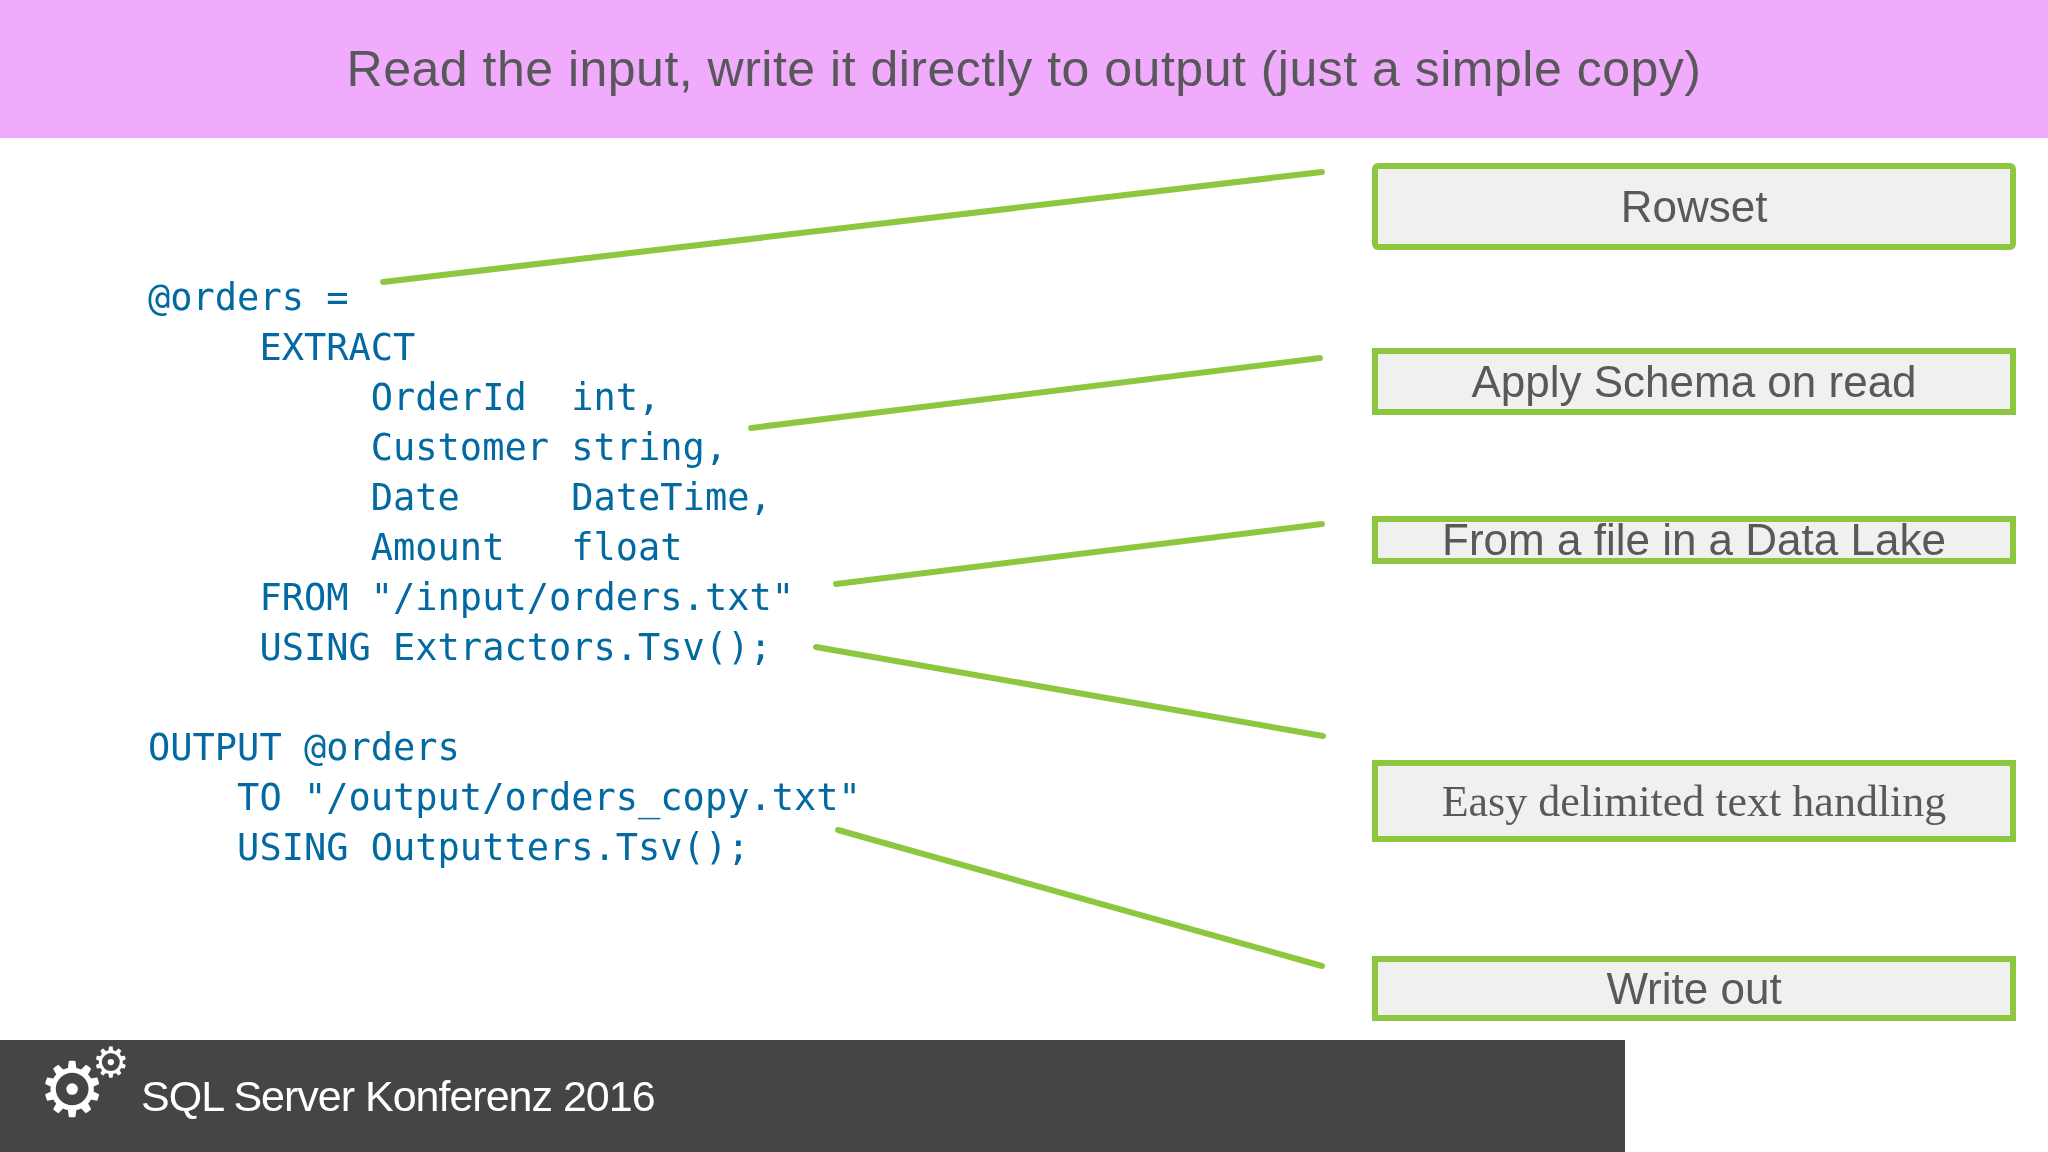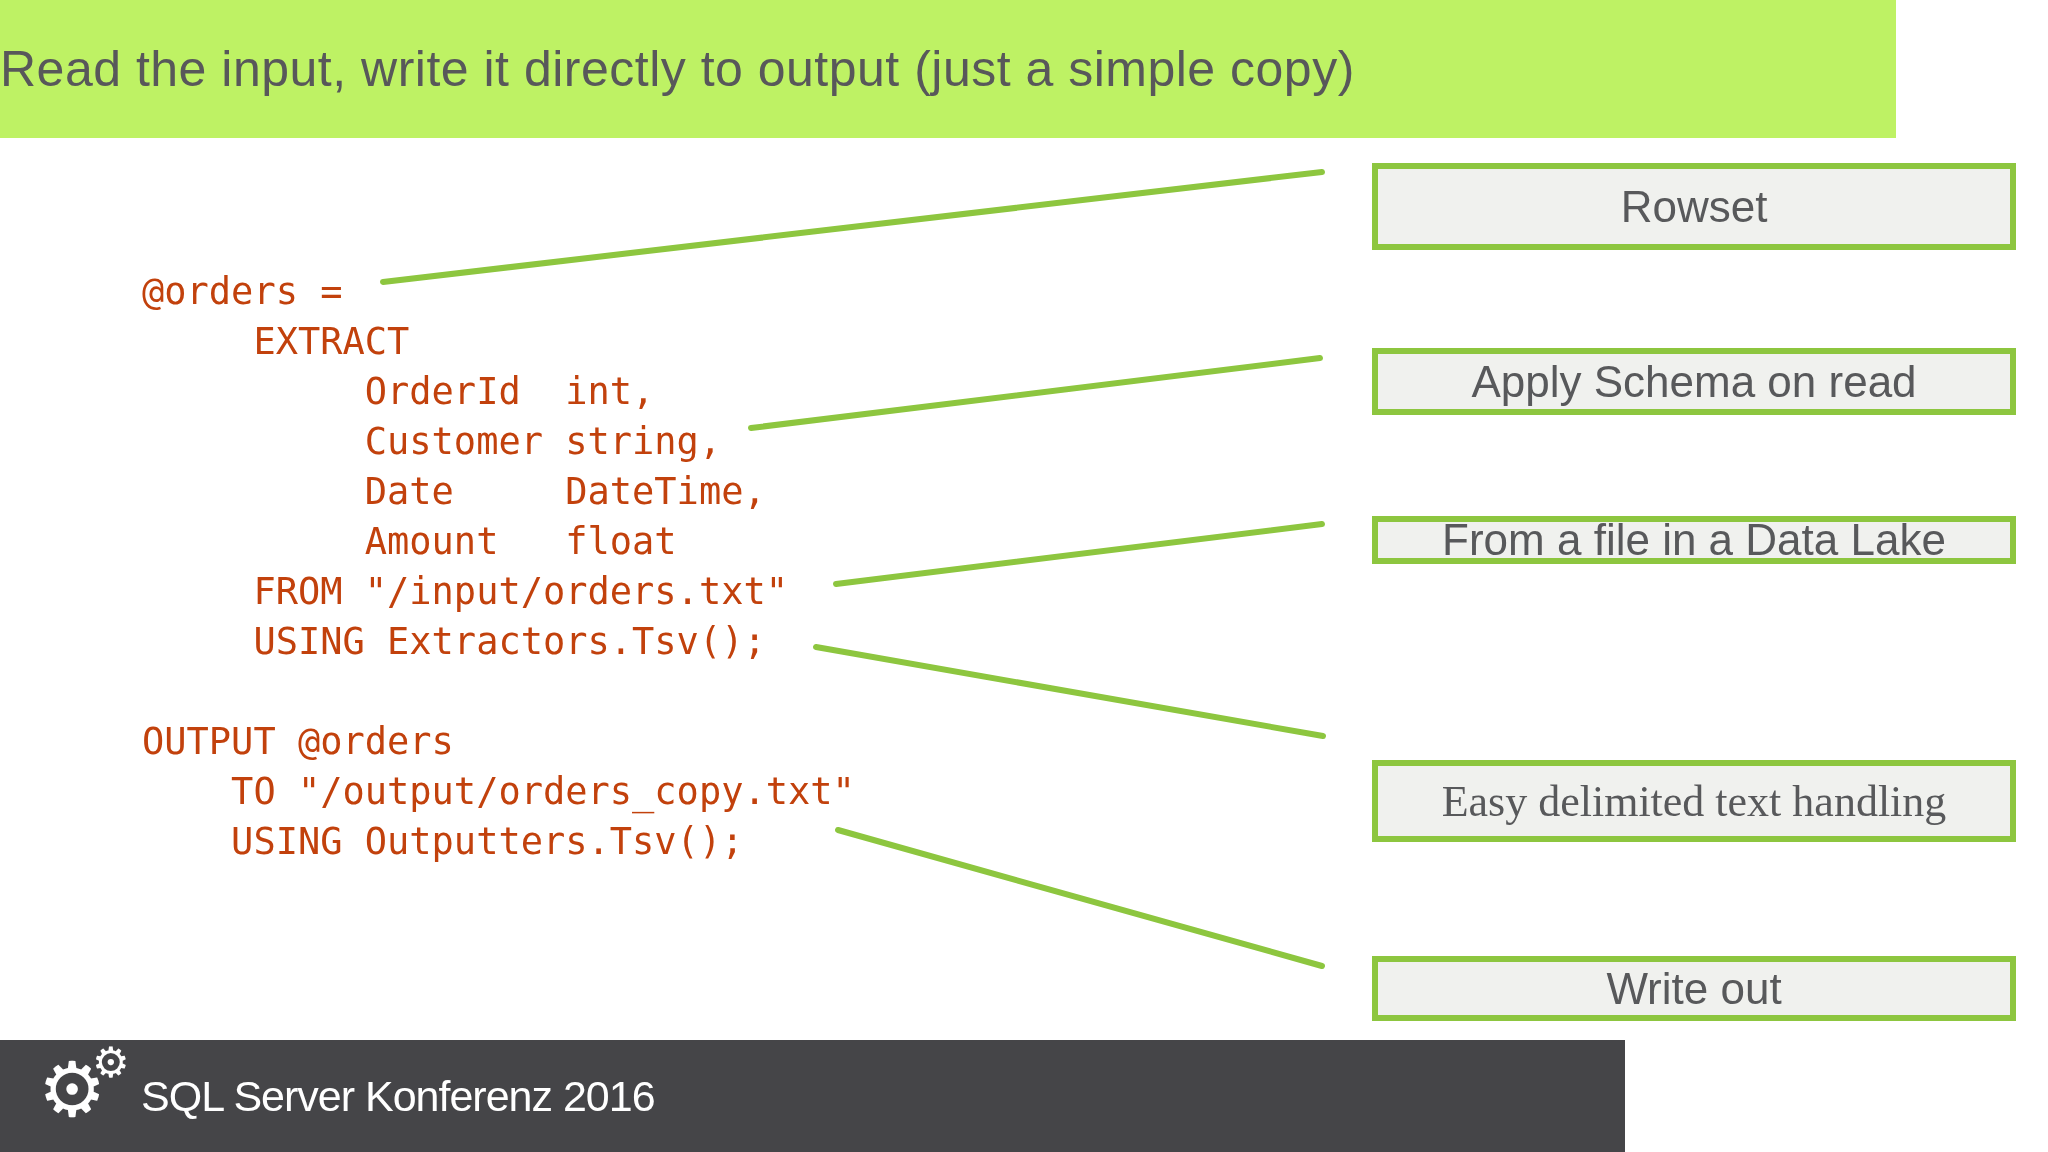--- a/index.html
+++ b/index.html
@@ -5,54 +5,54 @@
   html,body{margin:0;padding:0;background:#888;}
   .slide{
     position:relative;
     width:2048px;height:1152px;
     background:#ffffff;
     overflow:hidden;
     font-family:"Liberation Sans", sans-serif;
   }
   
   .title-band{
-    position:absolute;left:0;top:0;width:1896px;height:138px;
-    background:#bef264;
-    display:flex;align-items:center;justify-content:flex-start;
+    position:absolute;left:0;top:0;width:2048px;height:138px;
+    background:#f0abfc;
+    display:flex;align-items:center;justify-content:center;
   }
   .title-band h1{
     margin:0;
     font-size:50px;font-weight:300;letter-spacing:.5px;
     color:#58585A;
   }
   
   .code{
-    position:absolute;left:132px;top:257px;margin:10px;
+    position:absolute;left:132px;top:257px;margin:16px;
     font-family:"DejaVu Sans Mono","Liberation Mono",monospace;
     font-size:37px;line-height:50px;
-    color:#c2410c;
+    color:#0369a1;
     white-space:pre;
   }
   
   .connectors{
     position:absolute;left:0;top:0;width:2048px;height:1152px;
     pointer-events:none;
   }
   .connectors line{stroke:#8DC63F;stroke-width:6;stroke-linecap:round;}
   
   .callout{
     position:absolute;box-sizing:border-box;
     left:1372px;width:644px;
     border:6px solid #8DC63F;
     background:#F0F1EE;
     display:flex;align-items:center;justify-content:center;
     font-size:44px;font-weight:300;color:#58595B;
     white-space:nowrap;
   }
-  .callout-1{top:163px;height:87px;}
+  .callout-1{top:163px;height:87px;border-radius:6px;}
   .callout-2{top:348px;height:67px;}
   .callout-3{top:516px;height:48px;}
   .callout-4{top:760px;height:82px;font-family:Liberation Serif, serif;}
   .callout-5{top:956px;height:65px;justify-content:center;}
   
   .footer-dark{
     position:absolute;left:0;top:1040px;width:1625px;height:112px;
     background:#454548;
   }
   .gear{position:absolute;color:#ffffff;line-height:1;}

